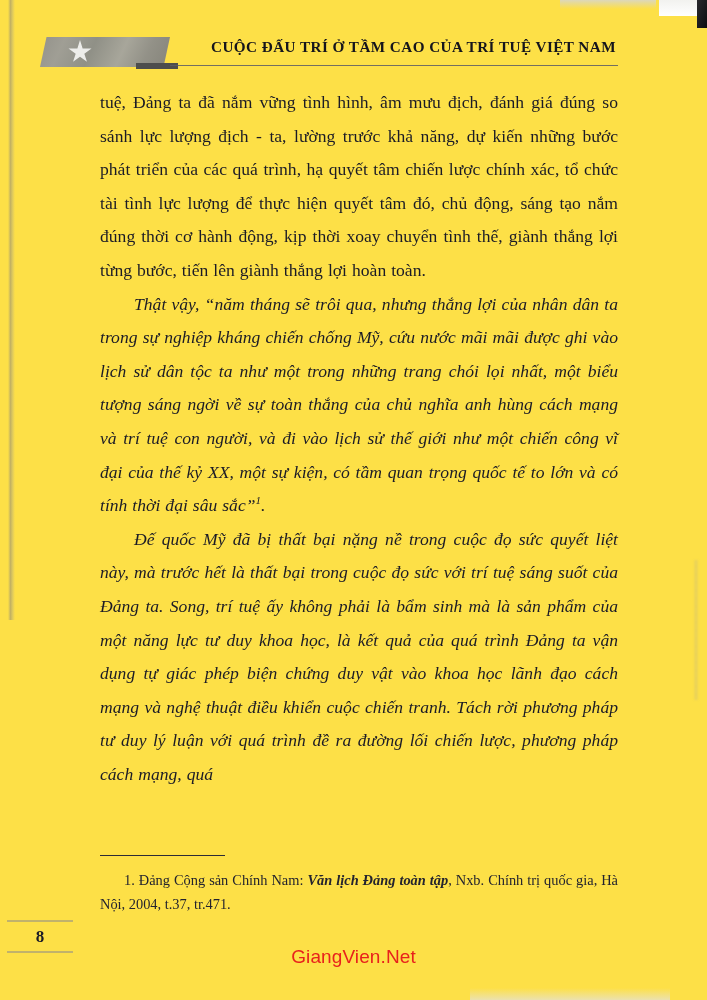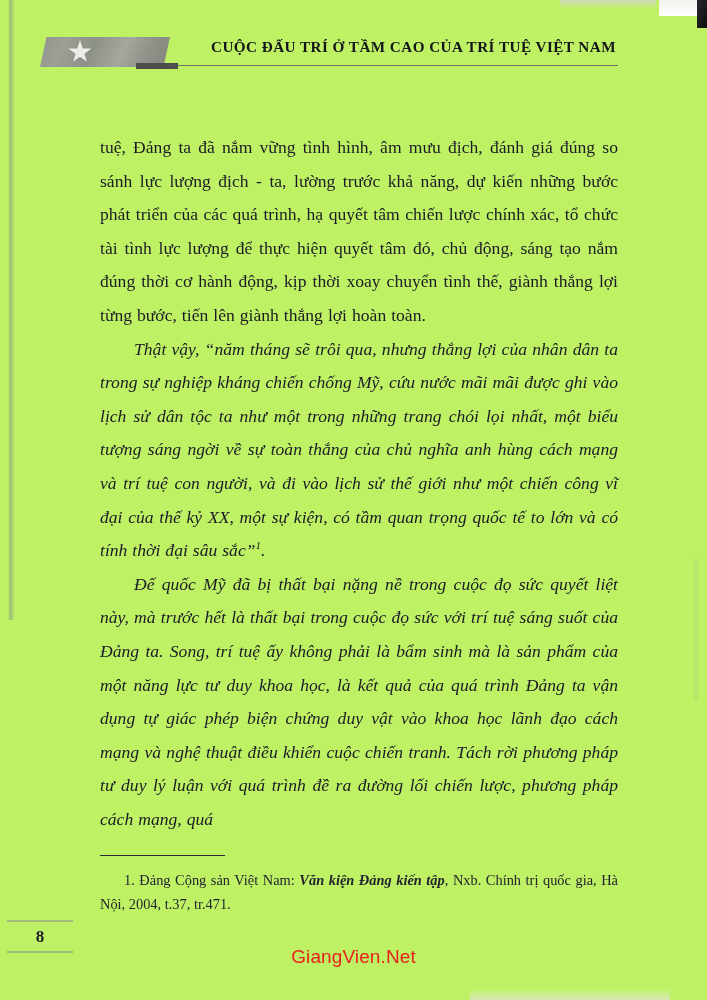--- a/index.html
+++ b/index.html
@@ -6,21 +6,21 @@
   html, body {
     margin: 0;
     padding: 0;
     background: #ffffff;
   }
 
   #page {
     position: relative;
     width: 707px;
     height: 1000px;
-    background: #bef264;
+    background: #fde047;
     overflow: hidden;
     font-family: "Liberation Serif", "DejaVu Serif", serif;
     color: #1a1a24;
     -webkit-font-smoothing: antialiased;
   }
 
   
   .scan-edge-left {
     position: absolute;
     left: 8px;
@@ -150,21 +150,20 @@
     background: #5a5a66;
     opacity: 0.85;
   }
 
   
   .body-col {
     position: absolute;
     left: 100px;
     top: 86px;
     width: 518px;
-    margin-top: 45px;
   }
   p.para {
     margin: 0;
     font-size: 17.6px;
     line-height: 33.6px;
     text-align: justify;
     text-align-last: left;
     text-indent: 34px;
     color: #1b1b26;
     word-spacing: 0.6px;
@@ -271,21 +270,21 @@
 
     <p class="para no-indent">tuệ, Đảng ta đã nắm vững tình hình, âm mưu địch, đánh giá đúng so sánh lực lượng địch - ta, lường trước khả năng, dự kiến những bước phát triển của các quá trình, hạ quyết tâm chiến lược chính xác, tổ chức tài tình lực lượng để thực hiện quyết tâm đó, chủ động, sáng tạo nắm đúng thời cơ hành động, kịp thời xoay chuyển tình thế, giành thắng lợi từng bước, tiến lên giành thắng lợi hoàn toàn.</p>
 
     <p class="para"><span>Thật vậy, “năm tháng sẽ trôi qua, nhưng thắng lợi của nhân dân ta trong sự nghiệp kháng chiến chống Mỹ, cứu nước mãi mãi được ghi vào lịch sử dân tộc ta như một trong những trang chói lọi nhất, một biểu tượng sáng ngời về sự toàn thắng của chủ nghĩa anh hùng cách mạng và trí tuệ con người, và đi vào lịch sử thế giới như một chiến công vĩ đại của thế kỷ XX, một sự kiện, có tầm quan trọng quốc tế to lớn và có tính thời đại sâu sắc”</span><sup class="fn-ref">1</sup><span>.</span></p>
 
     <p class="para">Đế quốc Mỹ đã bị thất bại nặng nề trong cuộc đọ sức quyết liệt này, mà trước hết là thất bại trong cuộc đọ sức với trí tuệ sáng suốt của Đảng ta. Song, trí tuệ ấy không phải là bẩm sinh mà là sản phẩm của một năng lực tư duy khoa học, là kết quả của quá trình Đảng ta vận dụng tự giác phép biện chứng duy vật vào khoa học lãnh đạo cách mạng và nghệ thuật điều khiển cuộc chiến tranh. Tách rời phương pháp tư duy lý luận với quá trình đề ra đường lối chiến lược, phương pháp cách mạng, quá</p>
   </div>
 
   <div class="footnote">
     <div class="footnote-rule"></div>
-    <p class="footnote-text"><span>1. </span><span>Đảng Cộng sản Việt Nam: </span><i>Văn kiện Đảng kiến tập</i><span>, Nxb. Chính trị quốc gia, Hà Nội, 2004, t.37, tr.471.</span></p>
+    <p class="footnote-text"><span>1. </span><span>Đảng Cộng sản Chính Nam: </span><i>Văn lịch Đảng toàn tập</i><span>, Nxb. Chính trị quốc gia, Hà Nội, 2004, t.37, tr.471.</span></p>
   </div>
 
   <div class="folio">
     <div class="folio-rule"></div>
     <div class="folio-num">8</div>
     <div class="folio-rule"></div>
   </div>
 
   <div class="watermark">GiangVien.Net</div>
 

